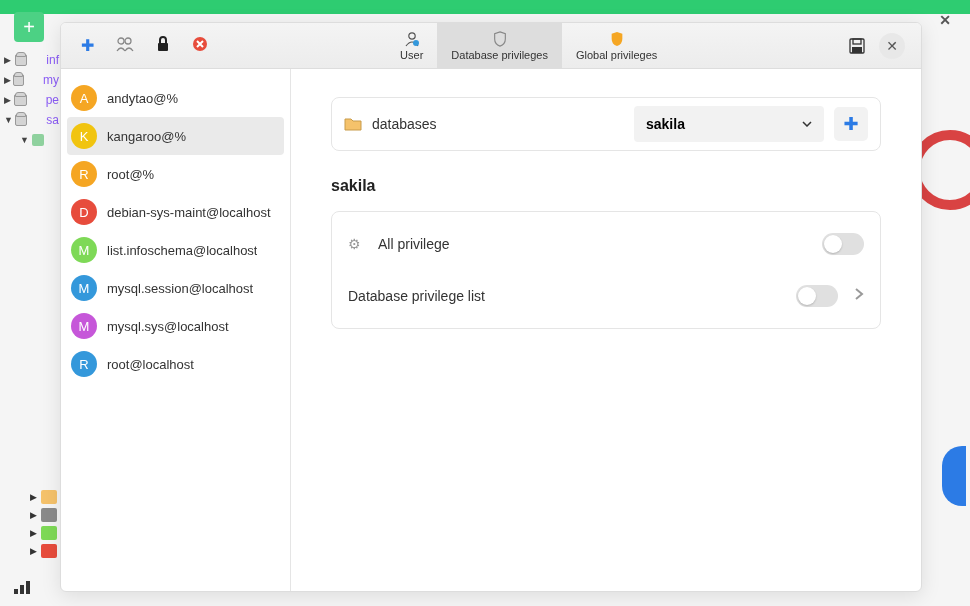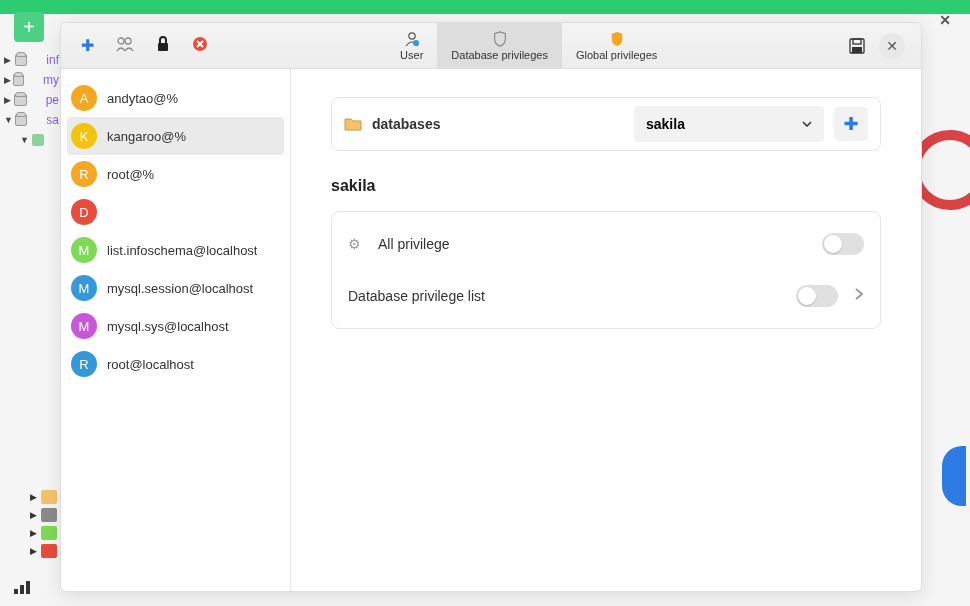--- a/index.html
+++ b/index.html
@@ -60,21 +60,21 @@
 .user-item { display: flex; align-items: center; height: 38px; padding-left: 10px; cursor: pointer; font-size: 13px; color: #333; }
 .user-item.selected { background: #eaeaea; border-radius: 4px; margin: 0 6px; padding-left: 4px; }
 .avatar { width: 26px; height: 26px; border-radius: 50%; display: flex; align-items: center; justify-content: center; color: #fff; font-size: 13px; font-weight: 500; margin-right: 10px; flex-shrink: 0; }
 .user-label { white-space: nowrap; overflow: hidden; text-overflow: ellipsis; }
 
 
 .main-content { flex: 1; padding: 28px 40px; overflow-y: auto; }
 .main-title { font-size: 18px; font-weight: 600; color: #222; margin-bottom: 18px; }
 
 .db-row { background: #fff; border: 1px solid #e5e5e5; border-radius: 8px; height: 54px; display: flex; align-items: center; padding: 0 12px; margin-bottom: 26px; }
-.db-row-label { display: flex; align-items: center; gap: 10px; font-size: 14px; color: #333; font-weight: bold; }
+.db-row-label { display: flex; align-items: center; gap: 10px; font-size: 14px; color: #333; }
 .db-select { margin-left: auto; height: 36px; width: 190px; background: #f2f2f2; border: none; border-radius: 4px; display: flex; align-items: center; padding: 0 12px; font-size: 14px; font-weight: 600; cursor: pointer; justify-content: space-between; }
 .db-add { width: 34px; height: 34px; margin-left: 10px; background: #f2f2f2; border-radius: 5px; display: flex; align-items: center; justify-content: center; color: #2c7be5; font-size: 18px; cursor: pointer; }
 
 .section-title { font-size: 16px; font-weight: 600; color: #222; margin-bottom: 16px; }
 
 .priv-card { background: #fff; border: 1px solid #e5e5e5; border-radius: 8px; padding: 6px 0; }
 .priv-row { height: 52px; display: flex; align-items: center; padding: 0 16px; font-size: 14px; color: #333; }
 .priv-row + .priv-row { }
 .priv-icon { width: 18px; margin-right: 12px; color: #999; font-size: 14px; }
 .spacer { flex: 1; }
@@ -217,20 +217,21 @@
         <div class="user-item selected">
           <div class="avatar" style="background: rgb(241, 196, 15);">K</div>
           <div class="user-label">kangaroo@%</div>
         </div>
         <div class="user-item">
           <div class="avatar" style="background: rgb(245, 166, 35);">R</div>
           <div class="user-label">root@%</div>
         </div>
         <div class="user-item">
           <div class="avatar" style="background: rgb(231, 76, 60);">D</div>
+          <div class="user-label">debian-sys-maint@localhost</div>
         </div>
         <div class="user-item">
           <div class="avatar" style="background: rgb(126, 217, 87);">M</div>
           <div class="user-label">list.infoschema@localhost</div>
         </div>
         <div class="user-item">
           <div class="avatar" style="background: rgb(52, 152, 219);">M</div>
           <div class="user-label">mysql.session@localhost</div>
         </div>
         <div class="user-item">

